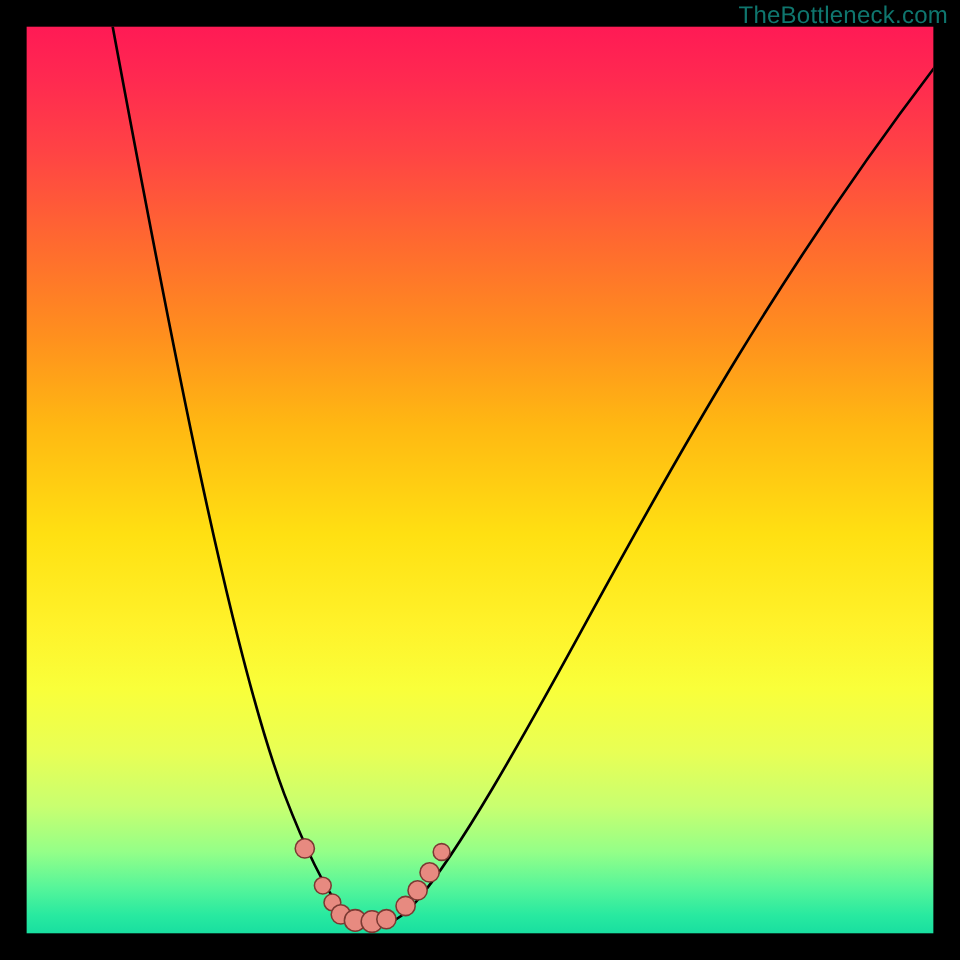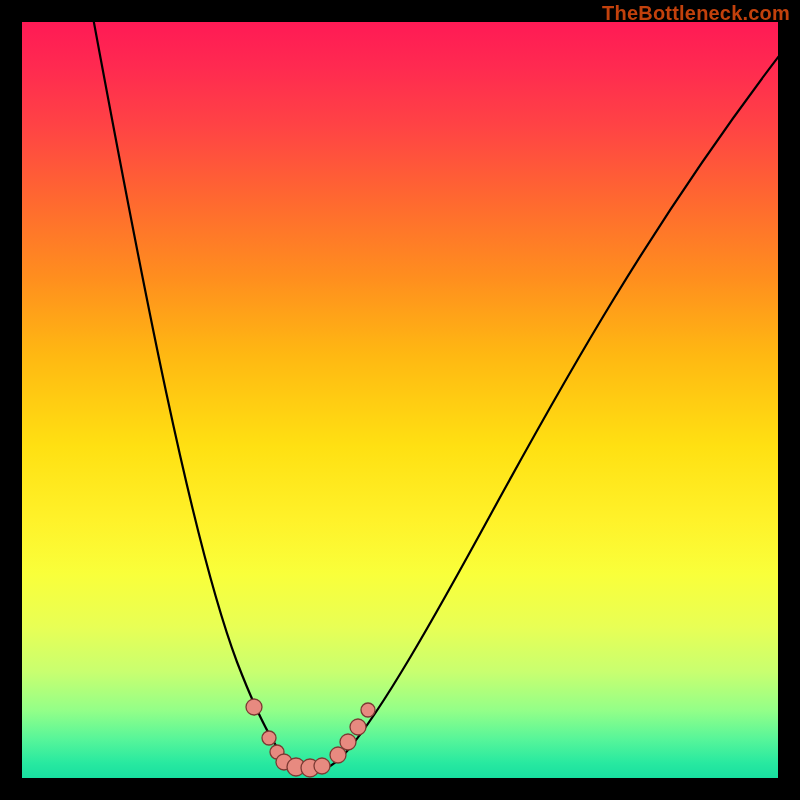--- a/index.html
+++ b/index.html
@@ -54,23 +54,23 @@
   }
   svg.curve {
     position: absolute;
     left: 0;
     top: 0;
   }
   .watermark {
     position: absolute;
     top: 2px;
     right: 10px;
-    color: #c2410c;
+    color: #0f766e;
     font-size: 20px;
-    font-weight: 700;
+    font-weight: 400;
     letter-spacing: 0.2px;
     user-select: none;
   }
 </style>
 </head>
 <body>
 
 <div class="frame">
   <div class="plot">
     <div class="gradient"></div>

